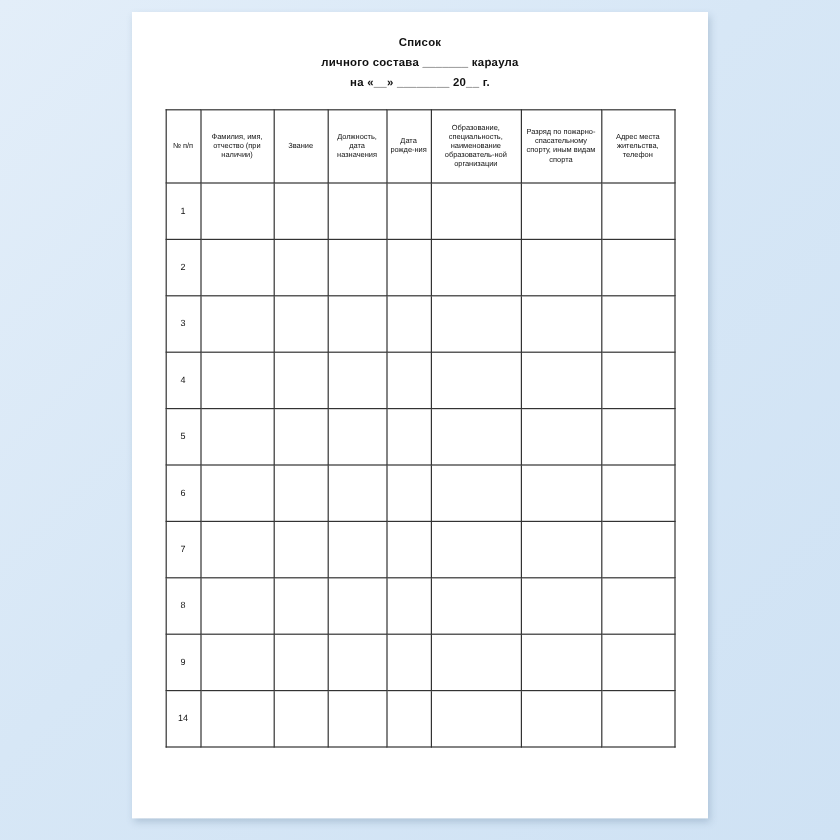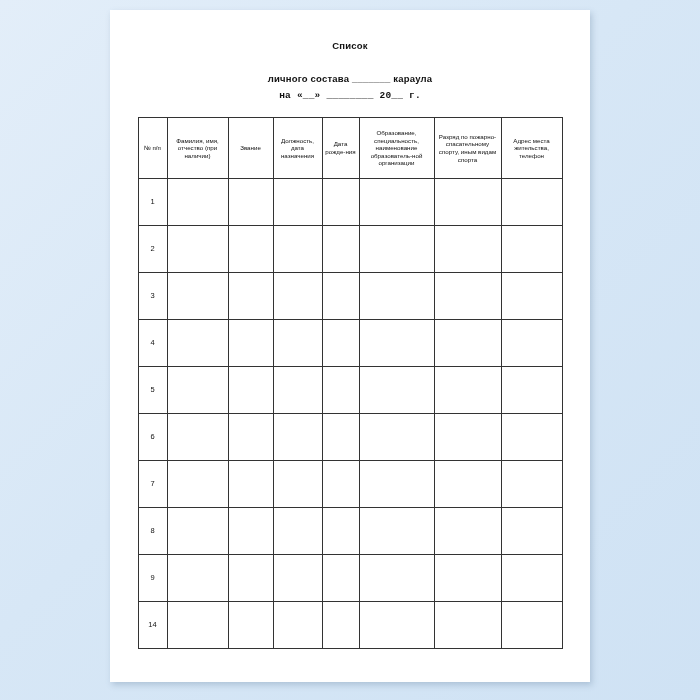--- a/index.html
+++ b/index.html
@@ -22,35 +22,35 @@
   
   #sheet {
     position: absolute;
     left: 110px;
     top: 10px;
     width: 480px;
     height: 672px;
     background: #ffffff;
     box-shadow: 2px 3px 6px rgba(90,120,150,0.30);
     box-sizing: border-box;
-    padding: 28px 24px 10px 24px;
+    padding: 18px 24px 10px 24px;
   }
   .doc-title {
     text-align: center;
     font-size: 9.5px;
     font-weight: bold;
     color: #111;
     line-height: 15px;
     letter-spacing: 0.2px;
   }
   .doc-title div {
     white-space: nowrap;
   }
-  .title-line2 { margin-top: 18px; }
-  .title-line3 { margin-top: 2px; font-family: Liberation Mono, monospace; }
+  .title-line2 { margin-top: 2px; }
+  .title-line3 { margin-top: 2px; }
 
   table.roster {
     margin: 14px auto 0 auto;
     border-collapse: collapse;
     width: 412px;
     table-layout: fixed;
   }
   table.roster th, table.roster td {
     border: 1px solid #333;
     font-size: 6.2px;

